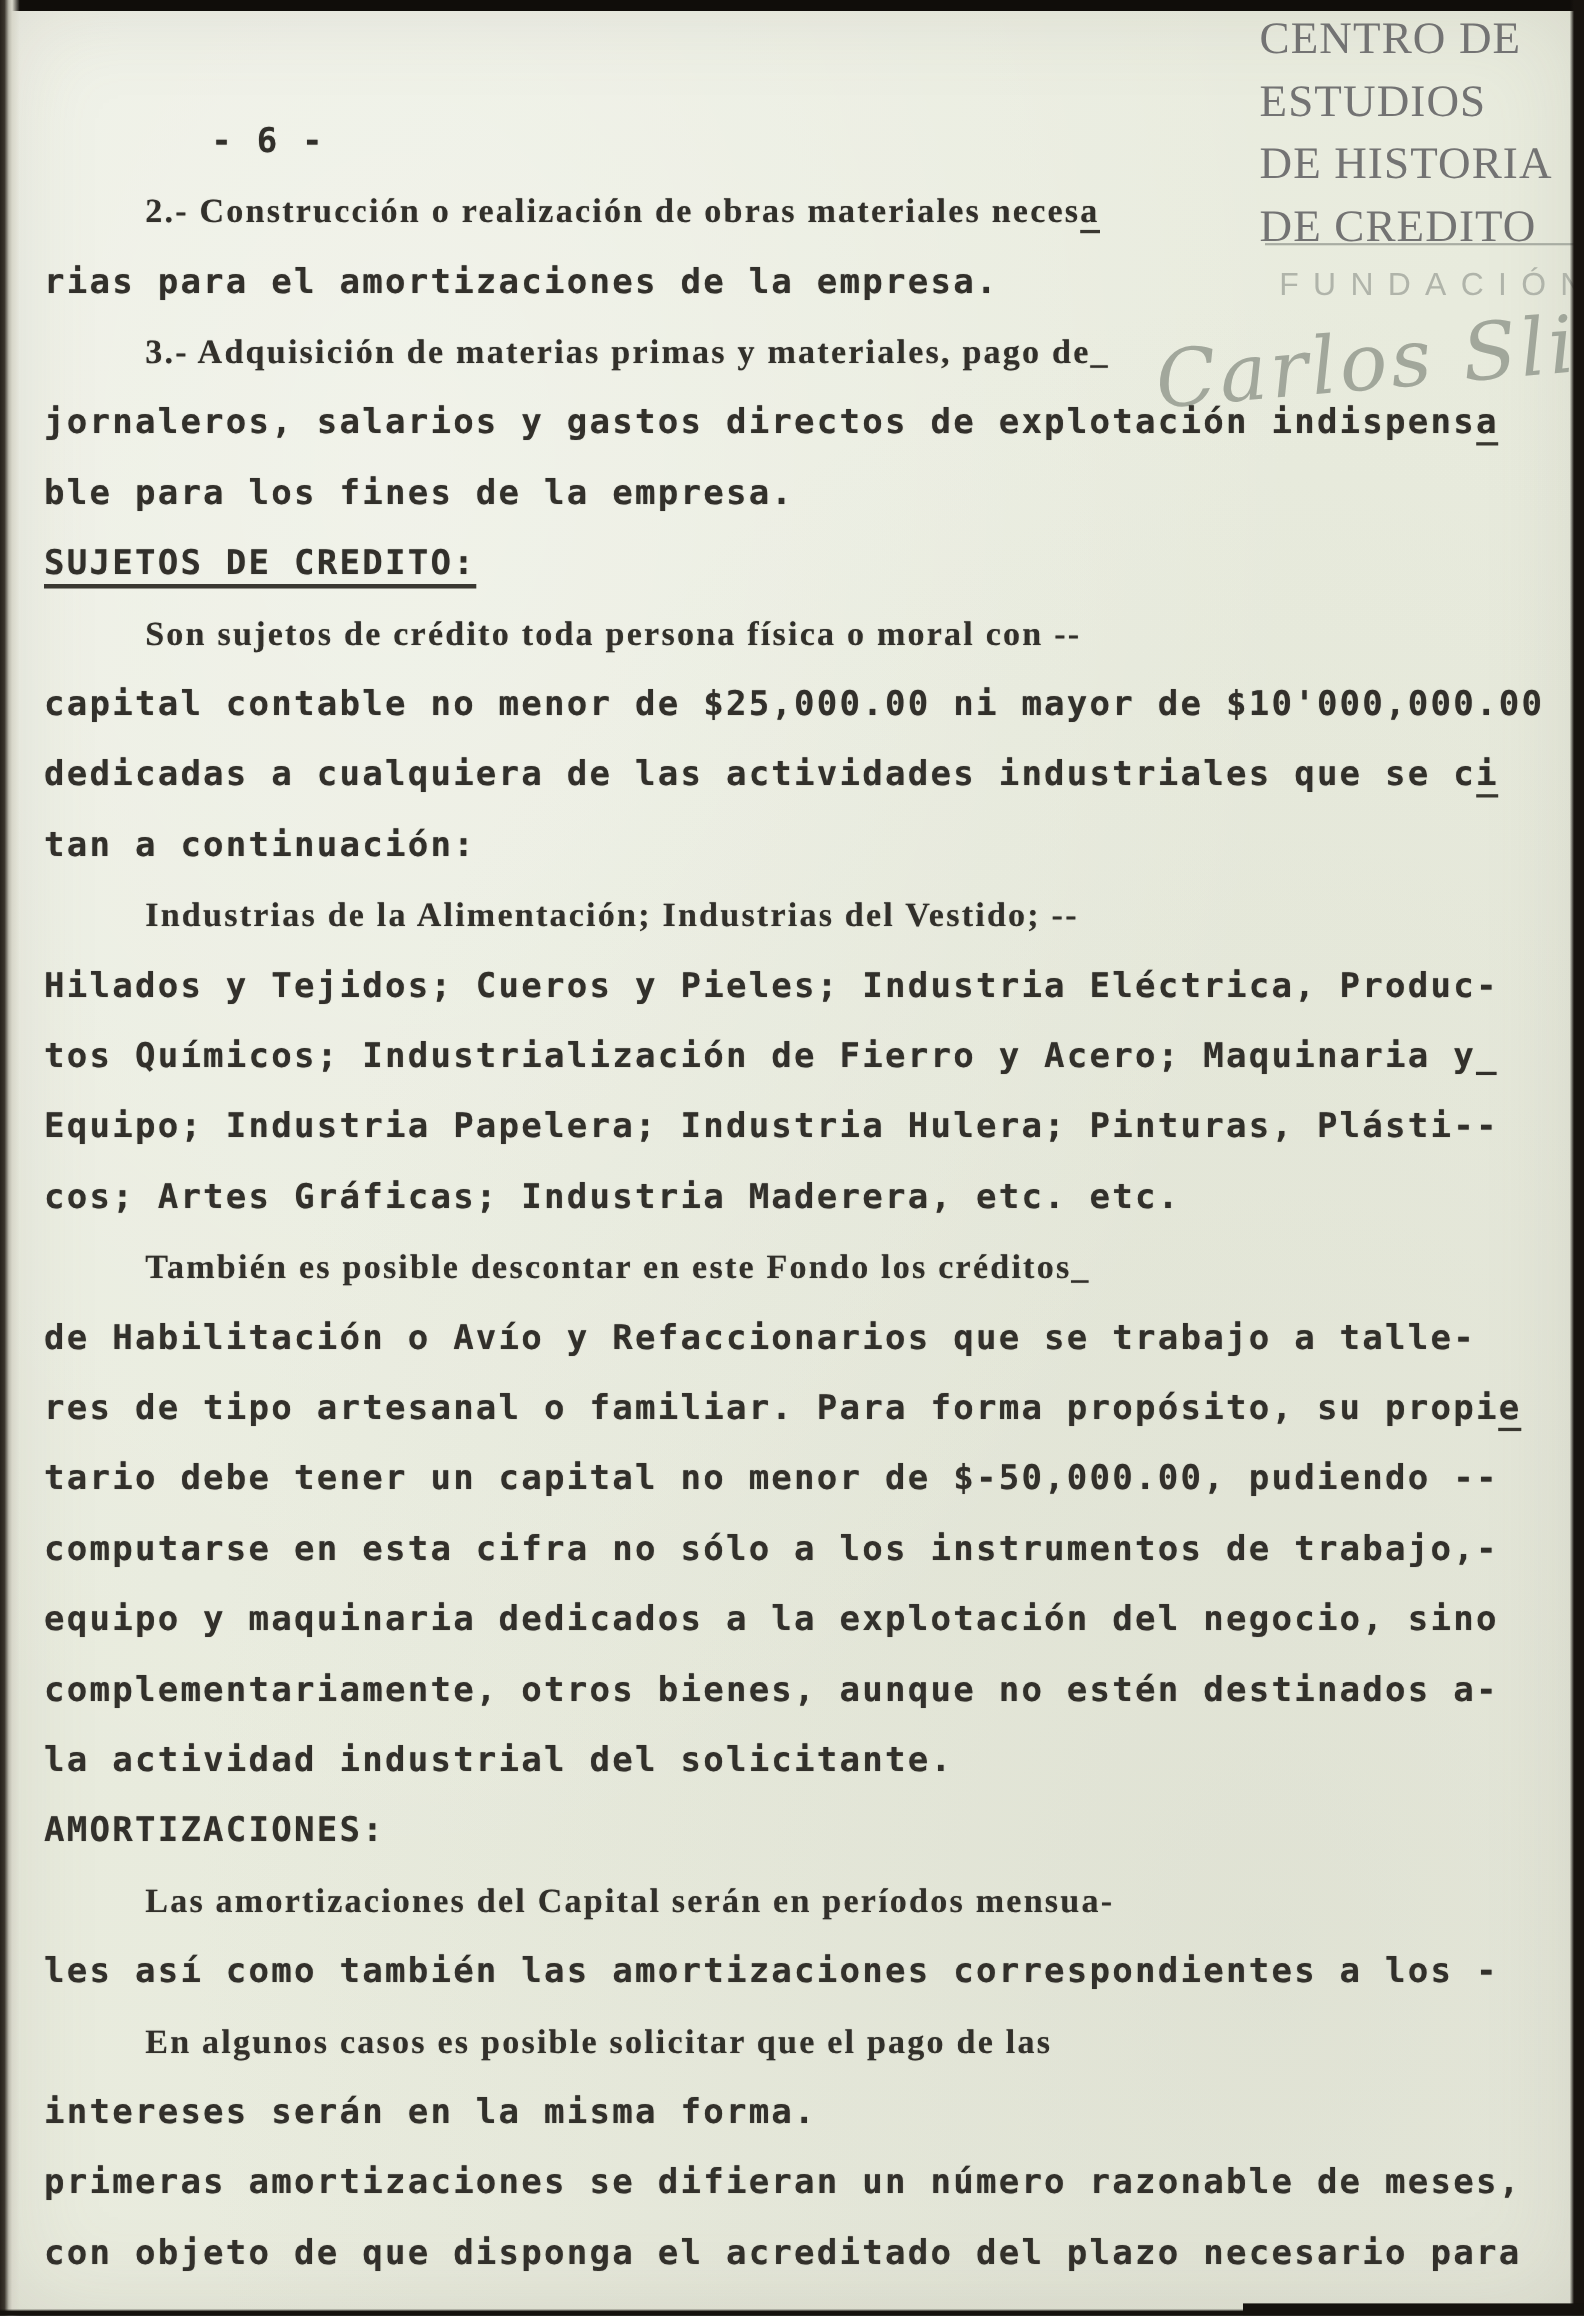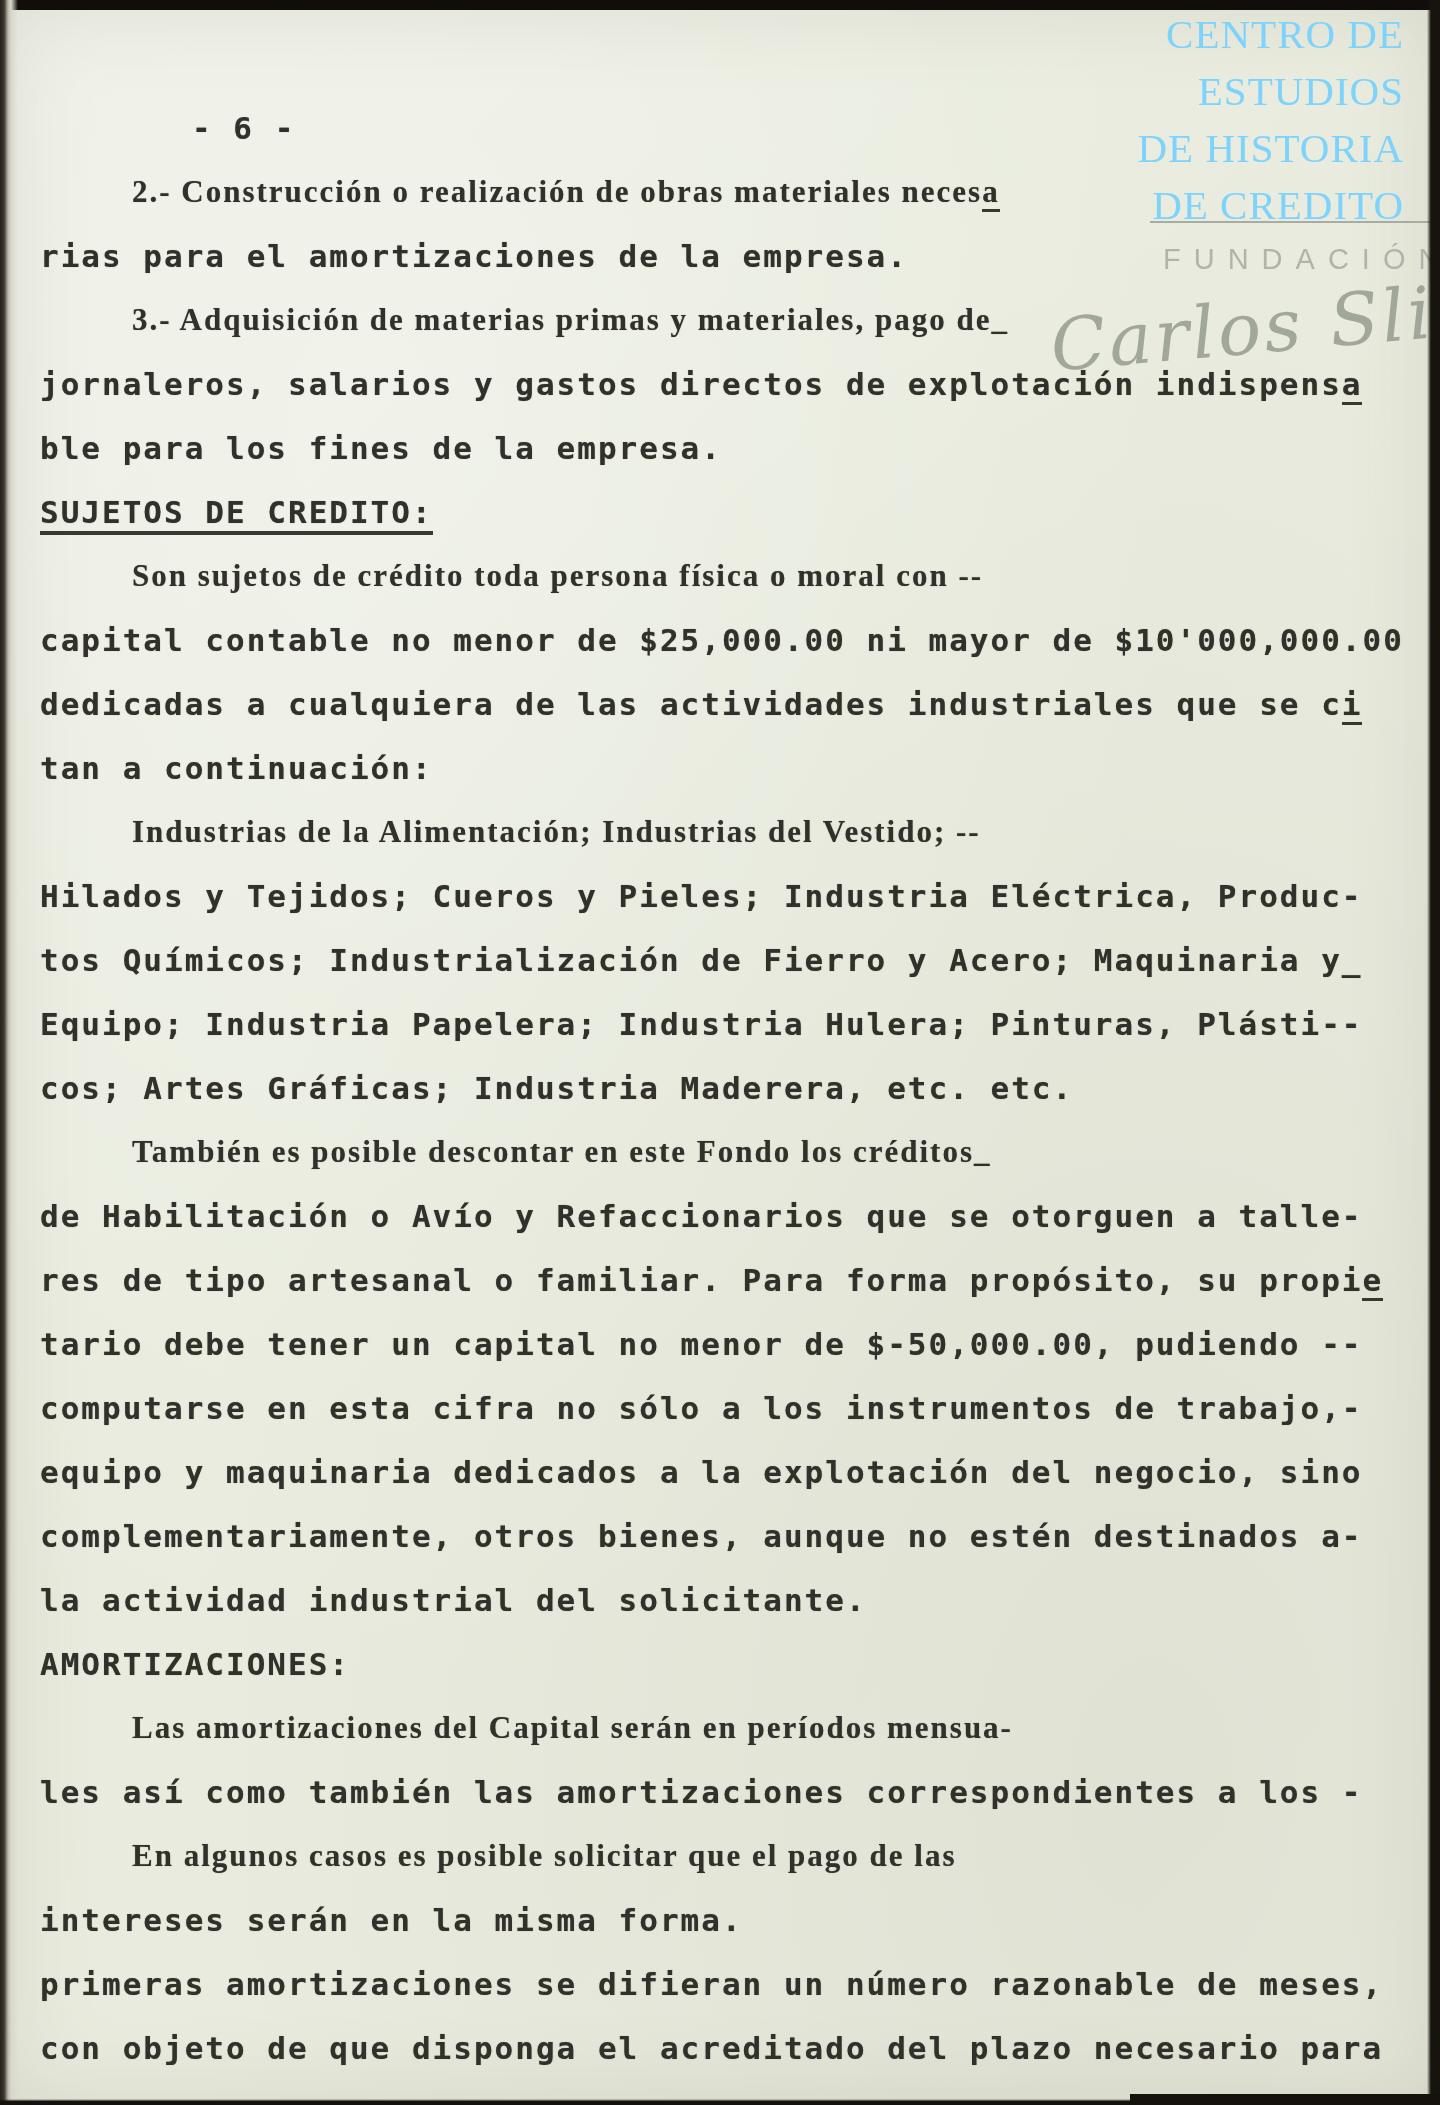--- a/index.html
+++ b/index.html
@@ -11,25 +11,25 @@
   .paper{
     position:absolute;inset:0;
     background:
       radial-gradient(ellipse at 25% 20%, rgba(255,255,255,0.30), rgba(255,255,255,0) 55%),
       radial-gradient(ellipse at 80% 85%, rgba(205,208,192,0.35), rgba(205,208,192,0) 60%),
       linear-gradient(135deg,#edefe4 0%,#e8ebdd 45%,#eaecdf 100%);
     box-shadow:inset 0 0 90px rgba(120,118,100,0.18);
   }
   
   .wm{
-    position:absolute;left:1122px;top:6px;width:282px;z-index:5;
-    text-align:right;
+    position:absolute;left:1145px;top:6px;width:282px;z-index:5;
+    text-align:left;
     font-family:"Liberation Serif", serif;
     font-size:41px;line-height:57px;letter-spacing:1px;
-    color:#7dd3fc;
+    color:#737373;
   }
   .wm-rule{position:absolute;left:1150px;top:221px;width:290px;height:2px;background:#a8aca2;z-index:5;}
   .wm-fund{
     position:absolute;left:1163px;top:243px;z-index:5;
     font-family:"Liberation Sans", sans-serif;
     font-size:29px;letter-spacing:13px;color:#b0b4aa;white-space:nowrap;
   }
   .wm-sig{
     position:absolute;left:1050px;top:284px;z-index:5;
     font-family:"DejaVu Serif", serif;font-style:italic;
@@ -84,21 +84,21 @@
       <div class="doc-line indent"><span>Son sujetos de crédito toda persona física o moral con --</span></div>
       <div class="doc-line"><span>capital contable no menor de $25,000.00 ni mayor de $10'000,000.00</span></div>
       <div class="doc-line"><span>dedicadas a cualquiera de las actividades industriales que se c</span><span class="ul-tail">i</span></div>
       <div class="doc-line"><span>tan a continuación:</span></div>
       <div class="doc-line indent"><span>Industrias de la Alimentación; Industrias del Vestido; --</span></div>
       <div class="doc-line"><span>Hilados y Tejidos; Cueros y Pieles; Industria Eléctrica, Produc-</span></div>
       <div class="doc-line"><span>tos Químicos; Industrialización de Fierro y Acero; Maquinaria y_</span></div>
       <div class="doc-line"><span>Equipo; Industria Papelera; Industria Hulera; Pinturas, Plásti--</span></div>
       <div class="doc-line"><span>cos; Artes Gráficas; Industria Maderera, etc. etc.</span></div>
       <div class="doc-line indent"><span>También es posible descontar en este Fondo los créditos_</span></div>
-      <div class="doc-line"><span>de Habilitación o Avío y Refaccionarios que se otorguen a talle-</span></div>
+      <div class="doc-line"><span>de Habilitación o Avío y Refaccionarios que se trabajo a talle-</span></div>
       <div class="doc-line"><span>res de tipo artesanal o familiar. Para forma propósito, su propi</span><span class="ul-tail">e</span></div>
       <div class="doc-line"><span>tario debe tener un capital no menor de $-50,000.00, pudiendo --</span></div>
       <div class="doc-line"><span>computarse en esta cifra no sólo a los instrumentos de trabajo,-</span></div>
       <div class="doc-line"><span>equipo y maquinaria dedicados a la explotación del negocio, sino</span></div>
       <div class="doc-line"><span>complementariamente, otros bienes, aunque no estén destinados a-</span></div>
       <div class="doc-line"><span>la actividad industrial del solicitante.</span></div>
       <div class="doc-line"><span>AMORTIZACIONES:</span></div>
       <div class="doc-line indent"><span>Las amortizaciones del Capital serán en períodos mensua-</span></div>
       <div class="doc-line"><span>les así como también las amortizaciones correspondientes a los -</span></div>
       <div class="doc-line indent"><span>En algunos casos es posible solicitar que el pago de las</span></div>

